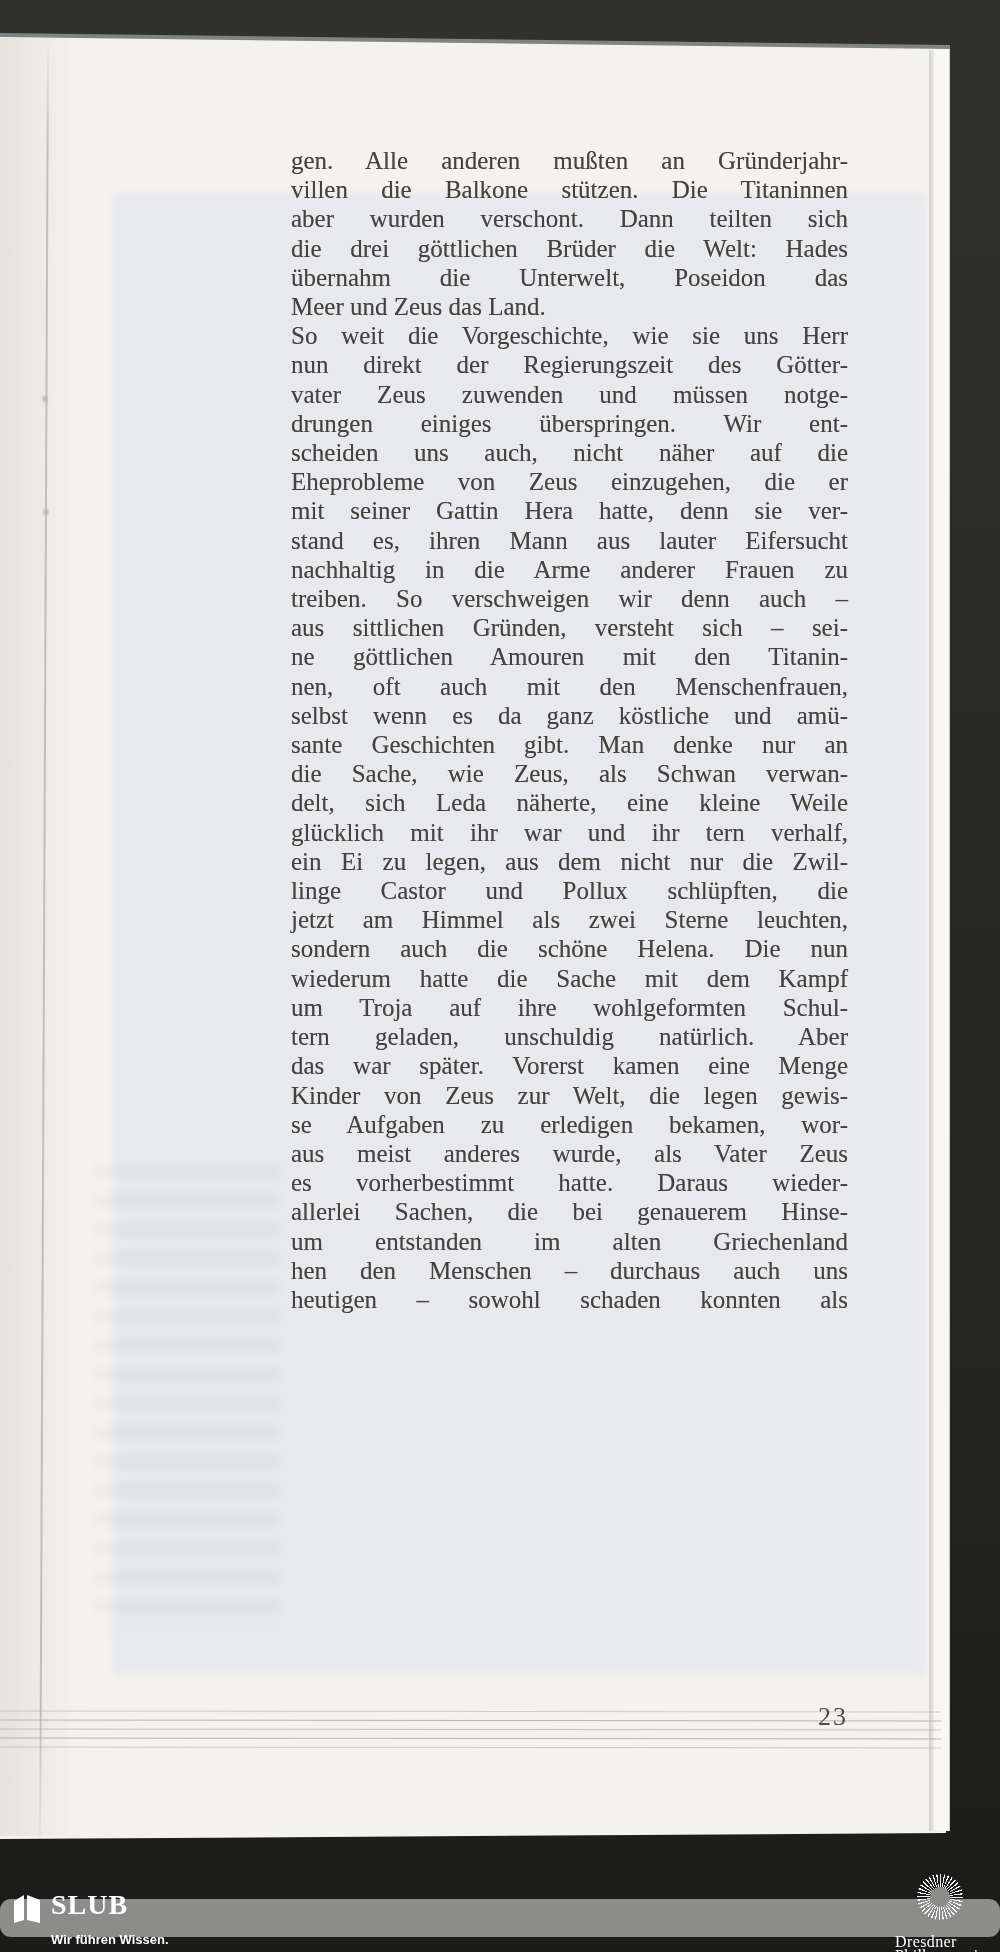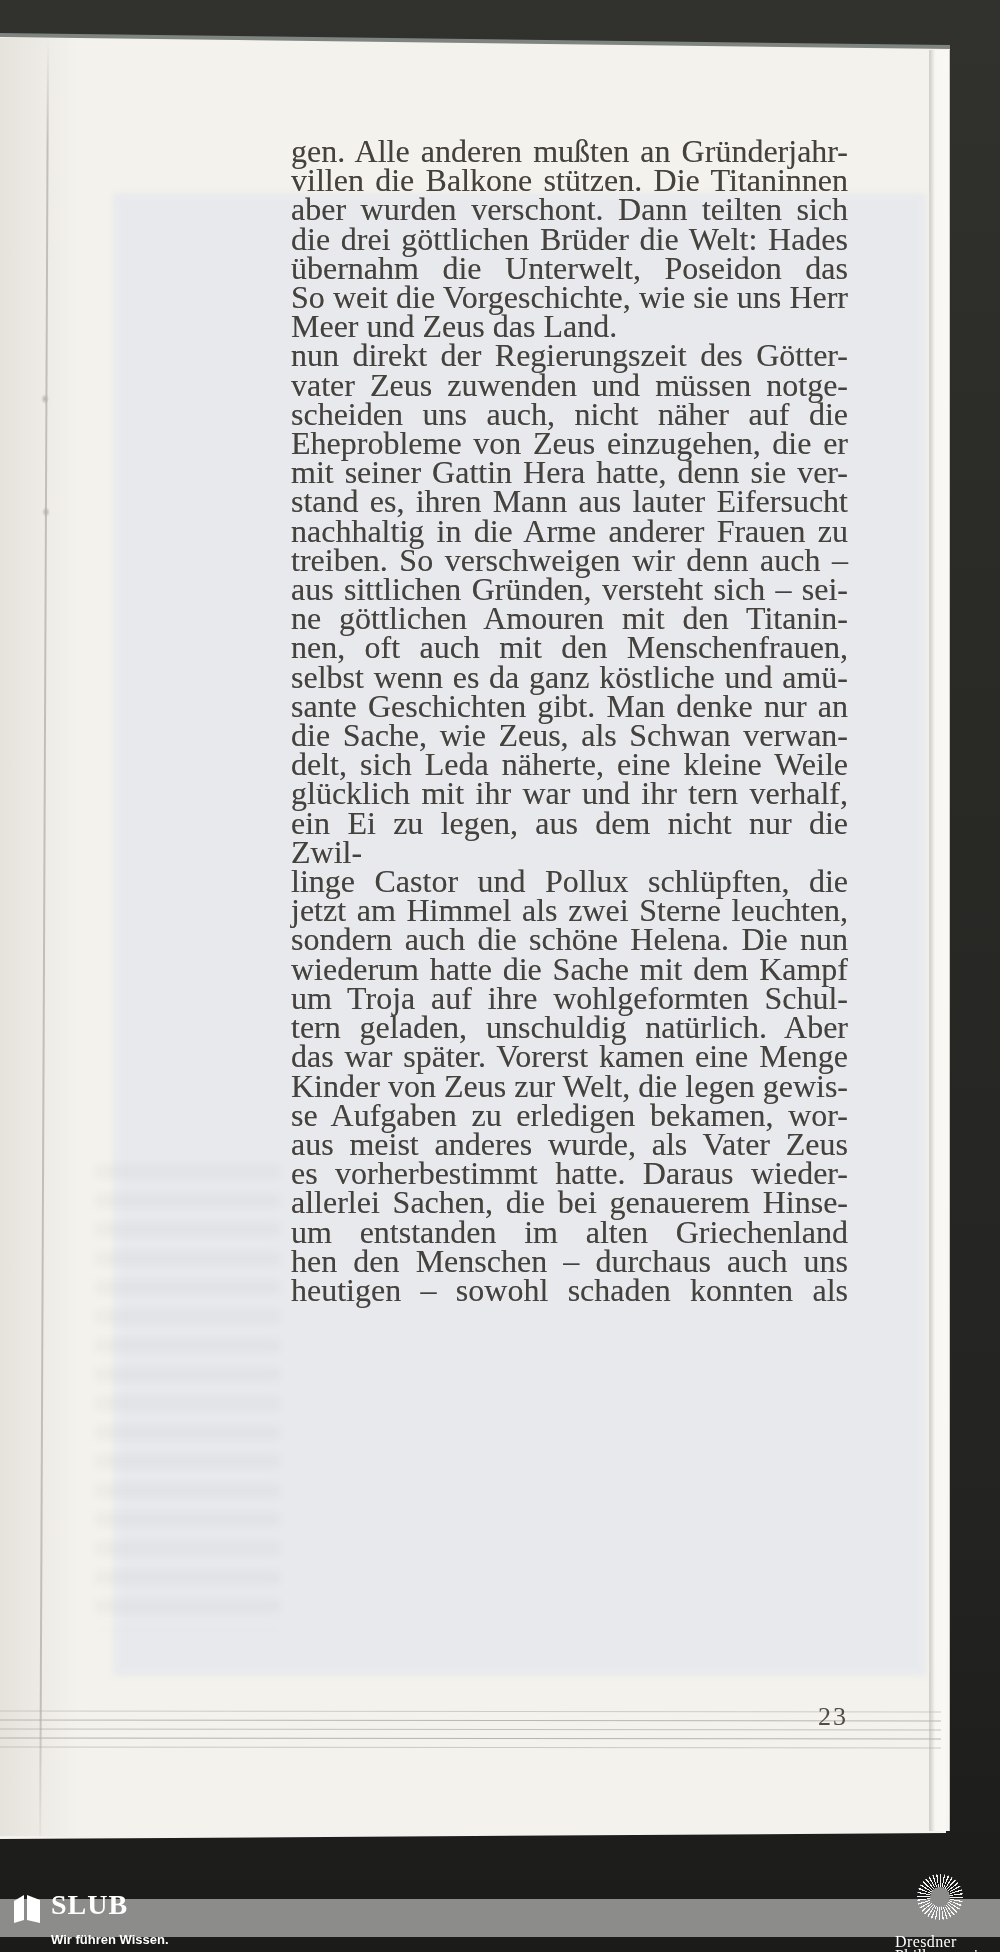--- a/index.html
+++ b/index.html
@@ -57,22 +57,22 @@
 
   
   .bleed-through {
     position: absolute; left: 95px; top: 1165px; width: 185px; height: 465px;
     background: repeating-linear-gradient(to bottom, rgba(128,130,118,.2) 0 13px, rgba(128,130,118,0) 13px 29px);
     filter: blur(4px); opacity: .32;
   }
 
   
   .text-block {
-    position: absolute; left: 291px; top: 137px; width: 557px;
-    font-size: 32px; line-height: 29.2px; color: var(--ink, #45423e);
+    position: absolute; left: 291px; top: 146px; width: 557px;
+    font-size: 25px; line-height: 29.2px; color: var(--ink, #45423e);
     text-shadow: 0 0 .6px rgba(70,68,64,.45);
   }
   .tline { text-align: justify; text-align-last: justify; text-justify: inter-word; white-space: normal; }
   .tline.flush { text-align-last: left; }
 
   
   .rules { position: absolute; left: 0; top: 1711px; width: 941px; transform: rotate(0.06deg); }
   .rule { height: 1px; margin-bottom: 8px; background: #b0ada7; }
   .rule:nth-child(1) { opacity: .55; }
   .rule:nth-child(2) { opacity: .85; }
@@ -84,20 +84,21 @@
     position: absolute; left: 818px; top: 1703px;
     font-size: 26px; line-height: 28px; letter-spacing: 2px; color: #504c47;
   }
 
   
   .footer {
     position: absolute; left: 0; top: 1899px; width: 1000px; height: 38px;
     background: var(--footer-bar, #8c8c8a);
     display: flex; align-items: center; justify-content: space-between;
     color: var(--footer-text, #ffffff);
+    border-radius: 11px;
   }
   .f-left { display: flex; align-items: flex-start; gap: 9px; margin-left: 12px; padding-top: 2px; }
   .slub-name {
     font-family: "Liberation Serif", serif; font-weight: bold;
     font-size: 28px; line-height: 26px; letter-spacing: 1px;
   }
   .slub-tagline {
     font-family: "Liberation Sans", sans-serif; font-weight: bold;
     font-size: 13px; line-height: 15px; margin-top: 14px;
   }
@@ -129,24 +130,25 @@
   <div class="staple staple-2"></div>
   <div class="scan-tint"></div>
   <div class="bleed-through"></div>
 
   <div class="text-block">
       <div class="tline">gen. Alle anderen mußten an Gründerjahr-</div>
       <div class="tline">villen die Balkone stützen. Die Titaninnen</div>
       <div class="tline">aber wurden verschont. Dann teilten sich</div>
       <div class="tline">die drei göttlichen Brüder die Welt: Hades</div>
       <div class="tline">übernahm die Unterwelt, Poseidon das</div>
+      <div class="tline flush">Meer und Zeus das Land.</div>
       <div class="tline">So weit die Vorgeschichte, wie sie uns Herr</div>
-      <div class="tline flush">Meer und Zeus das Land.</div>
       <div class="tline">nun direkt der Regierungszeit des Götter-</div>
       <div class="tline">vater Zeus zuwenden und müssen notge-</div>
+      <div class="tline">drungen einiges überspringen. Wir ent-</div>
       <div class="tline">scheiden uns auch, nicht näher auf die</div>
       <div class="tline">Eheprobleme von Zeus einzugehen, die er</div>
       <div class="tline">mit seiner Gattin Hera hatte, denn sie ver-</div>
       <div class="tline">stand es, ihren Mann aus lauter Eifersucht</div>
       <div class="tline">nachhaltig in die Arme anderer Frauen zu</div>
       <div class="tline">treiben. So verschweigen wir denn auch –</div>
       <div class="tline">aus sittlichen Gründen, versteht sich – sei-</div>
       <div class="tline">ne göttlichen Amouren mit den Titanin-</div>
       <div class="tline">nen, oft auch mit den Menschenfrauen,</div>
       <div class="tline">selbst wenn es da ganz köstliche und amü-</div>

